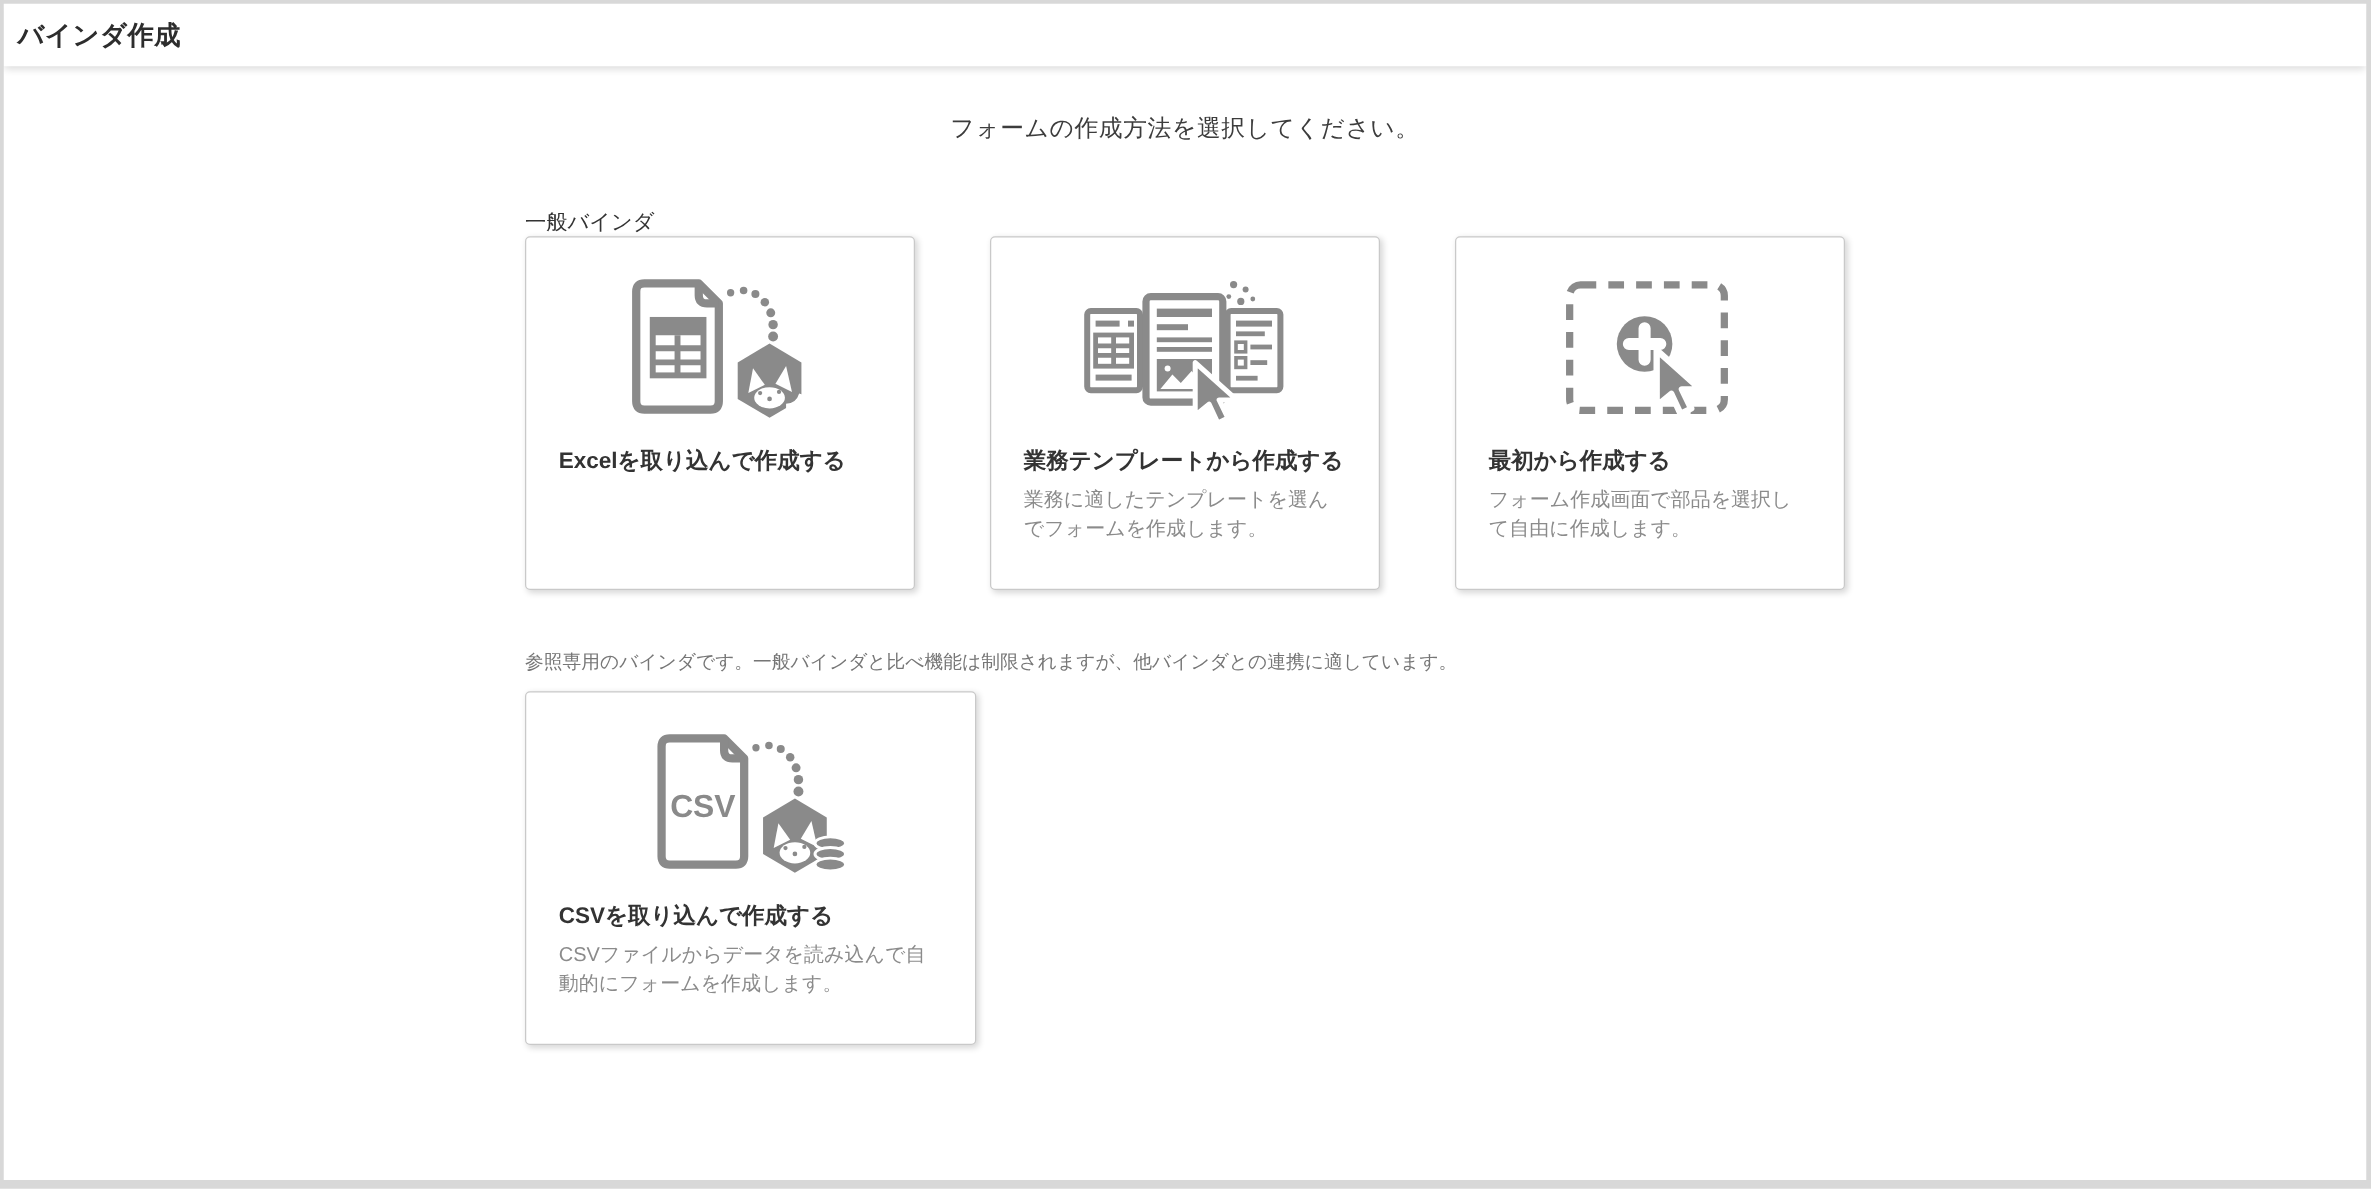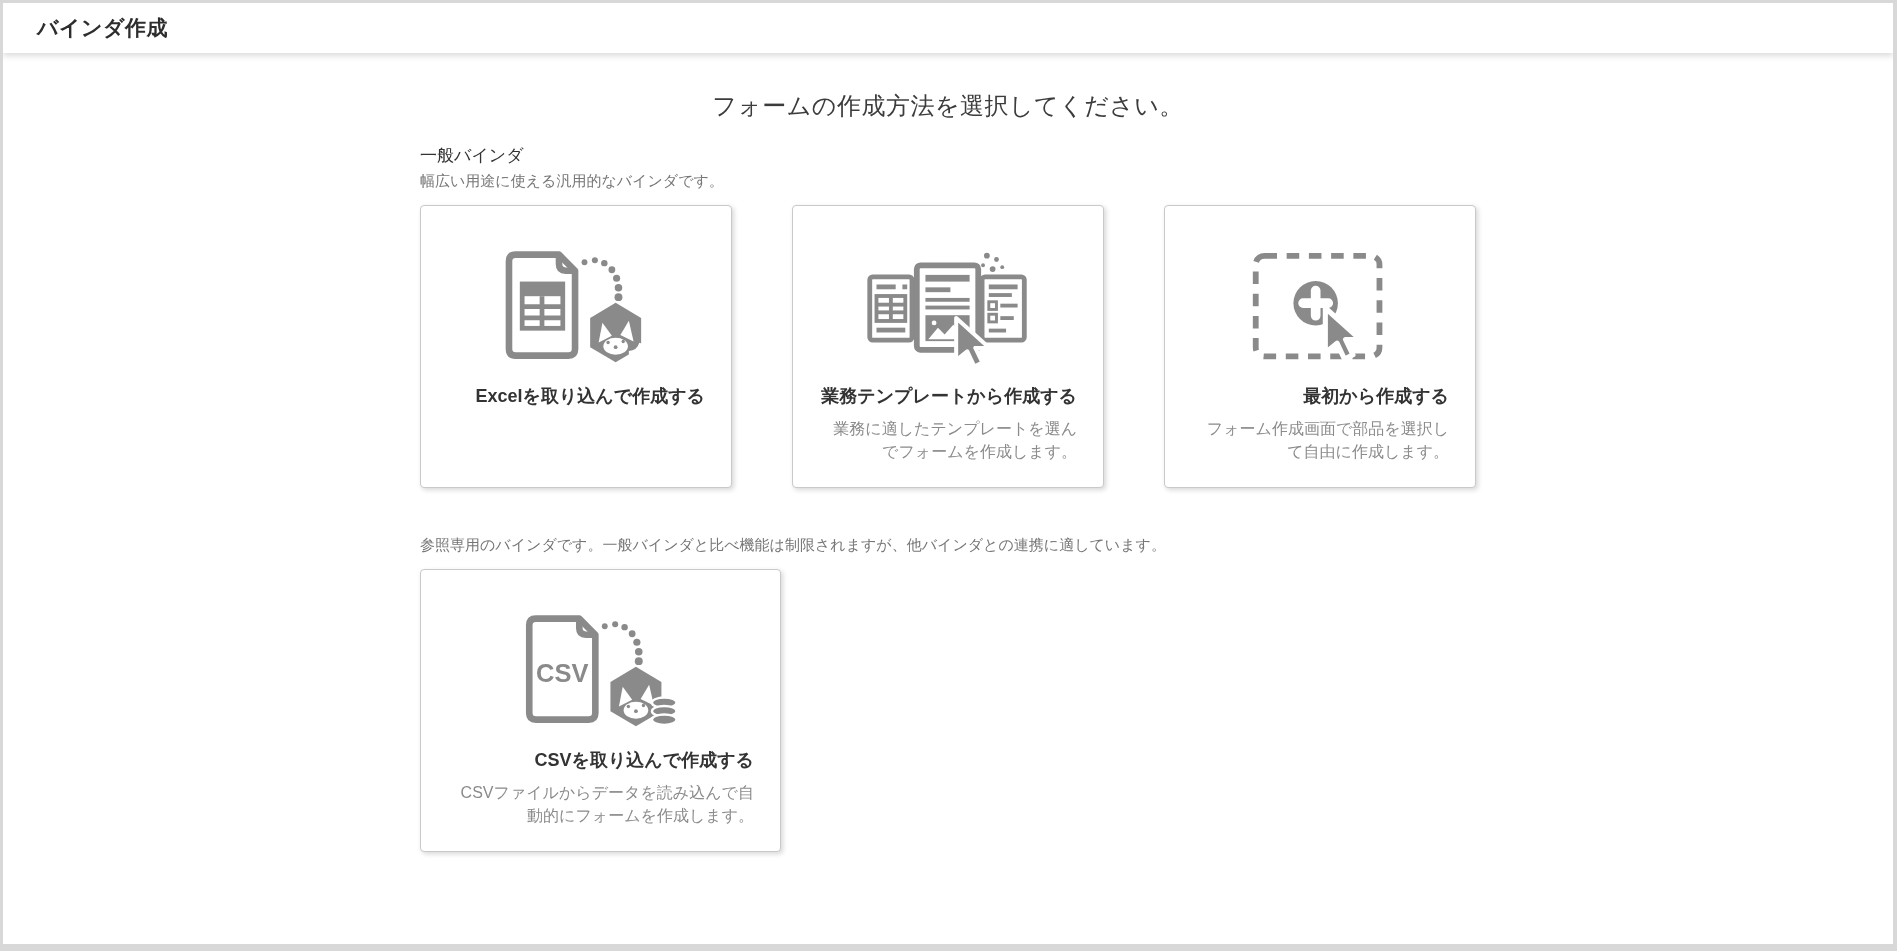--- a/index.html
+++ b/index.html
@@ -16,44 +16,43 @@
     border-bottom-width: 7px;
     display: flex; flex-direction: column;
     overflow: hidden;
   }
   .topbar {
     height: 50px; flex: 0 0 50px;
     background: #ffffff;
     box-shadow: 0 3px 6px rgba(0,0,0,0.14);
     position: relative; z-index: 2;
     display: flex; align-items: center;
-    padding: 0 34px;
+    padding: 0 11px;
   }
   .topbar h1 {
     font-size: 21px; font-weight: bold; color: #2d2d2d; letter-spacing: 0.5px;
   }
   .content { flex: 1; padding-top: 37px; overflow: hidden; }
   .prompt {
-    text-align: center; font-size: 24px; color: #3c3c3c;
-    margin-bottom: 22px; letter-spacing: 0.5px;
+    text-align: center; font-size: 19px; color: #3c3c3c;
+    margin-bottom: 50px; letter-spacing: 0.5px;
   }
   .container { width: 1056px; margin: 0 auto; }
   .section-heading { font-size: 17px; font-weight: normal; color: #333333; }
   .section-desc { font-size: 15px; color: #767676; margin-top: 5px; margin-bottom: 14px; }
   .section-bridge { margin-top: 48px; }
   .cards { display: flex; gap: 60px; }
   .card {
     width: 361px; height: 283px;
     background: #ffffff;
     border: 1px solid #c9c9c9;
     border-radius: 4px;
     box-shadow: 2px 2px 5px rgba(0,0,0,0.16);
     cursor: pointer;
-    padding: 12px 26px;
-    text-align: right;
+    padding: 0 26px;
   }
   .icon-wrap {
     height: 166px;
     display: flex; align-items: center; justify-content: center;
     padding-top: 14px;
   }
   .card-title { font-size: 18px; font-weight: bold; color: #333333; }
   .card-desc { font-size: 16px; color: #8b8b8b; line-height: 1.45; margin-top: 9px; }
   svg { display: block; }
   .csv-label {
@@ -71,21 +70,20 @@
   </div>
 
   <div class="content">
 
     <div class="prompt">フォームの作成方法を選択してください。</div>
 
     <div class="container">
 
       <div class="section">
         <div class="section-heading">一般バインダ</div>
-        <div class="section-desc">幅広い用途に使える汎用的なバインダです。</div>
 
         <div class="cards">
 
           <div class="card">
             <div class="icon-wrap">
               <svg width="152" height="118" viewBox="0 0 160 125" aria-hidden="true">
                 <path d="M62 6 H16 Q9 6 9 13 V106 Q9 113 16 113 H72 Q79 113 79 106 V23 Z" fill="#fff" stroke="#8a8a8a" stroke-width="7" stroke-linejoin="round"></path>
                 <path d="M62 6 V16 Q62 23 69 23 H79" fill="none" stroke="#8a8a8a" stroke-width="7" stroke-linejoin="round"></path>
                 <rect x="23" y="37" width="43" height="13" fill="#8a8a8a"></rect>
                 <rect x="23" y="37" width="43" height="47" fill="none" stroke="#8a8a8a" stroke-width="5"></rect>

